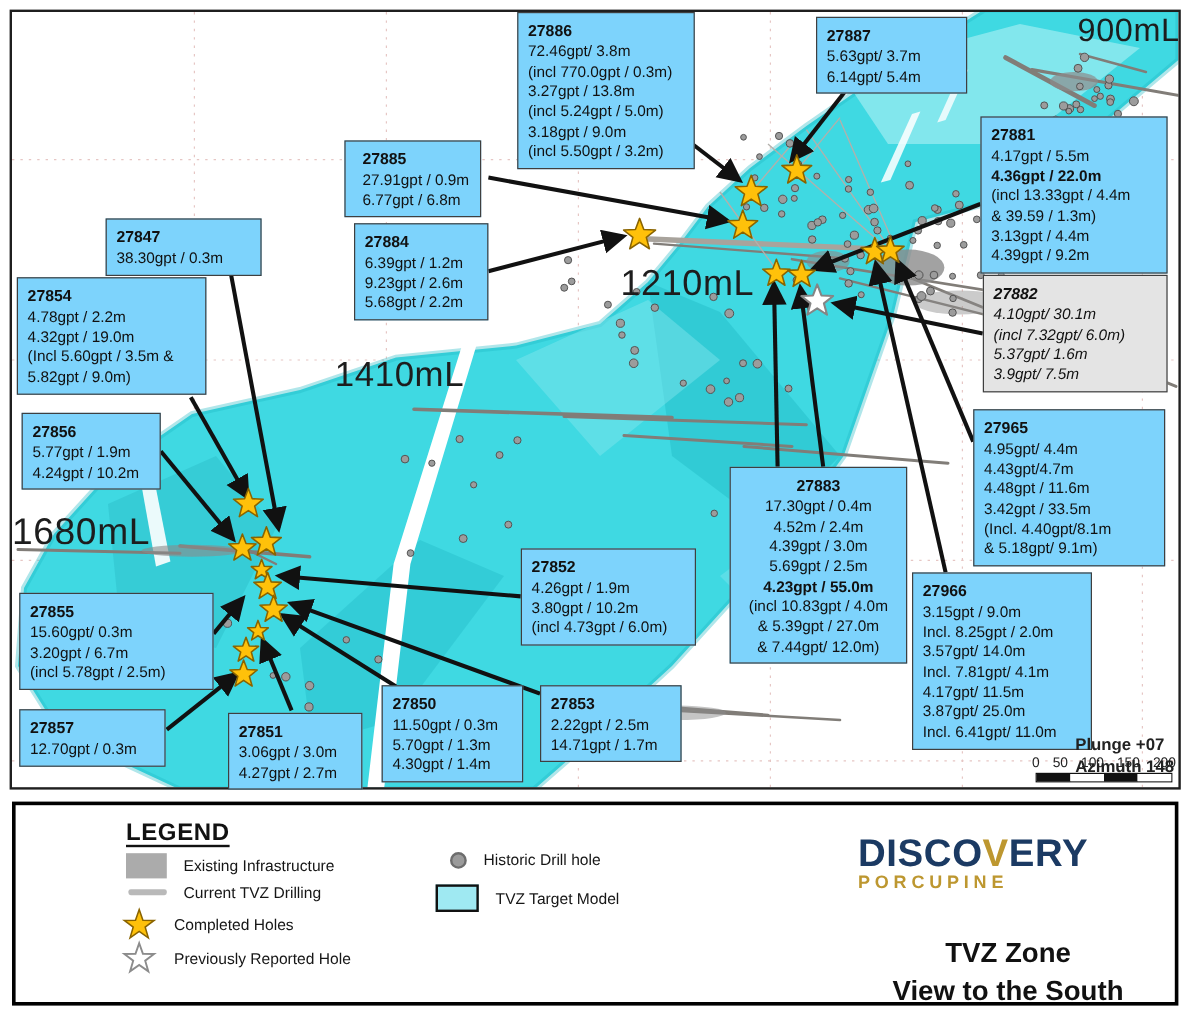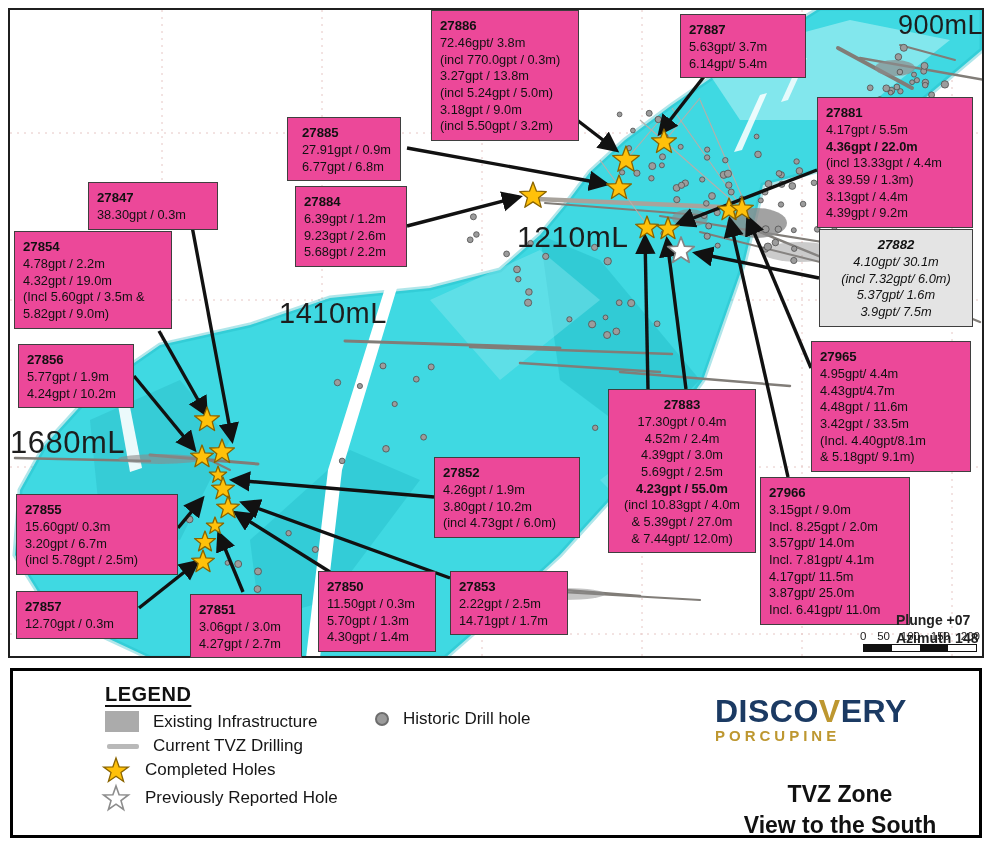--- a/index.html
+++ b/index.html
@@ -3,41 +3,41 @@
 <meta charset="utf-8">
 <style>
   html,body{margin:0;padding:0;background:#ffffff;}
   .stage{position:relative;width:992px;height:843px;background:#ffffff;
          font-family:"Liberation Sans", sans-serif;overflow:hidden;}
   
   #map-border{position:absolute;left:8px;top:8px;width:976px;height:650px;
       border:2.5px solid #1f1f1f;box-sizing:border-box;background:transparent;z-index:4;pointer-events:none;}
   #map-svg{position:absolute;left:0;top:0;z-index:1;}
   .level-label{position:absolute;color:#1d1d1d;z-index:2;letter-spacing:0.5px;white-space:nowrap;}
-  .hole-box{position:absolute;background:#ec4899;border:1.7px solid #3f3f3f;box-sizing:border-box;
+  .hole-box{position:absolute;background:#7dd3fc;border:1.7px solid #3f3f3f;box-sizing:border-box;
       padding:6px 8px 5px 8px;font-size:12.8px;line-height:1.3;color:#111;z-index:5;white-space:nowrap;}
   .hole-box .hb-id{font-weight:700;font-size:13.2px;margin-bottom:1px;}
   .hb-line.bold{font-weight:700;}
-  .hole-box.gray{background:#e4e4e4;font-style:italic;text-align:center;}
+  .hole-box.gray{background:#e4e4e4;font-style:italic;}
   
   #orientation{position:absolute;left:896px;top:612px;width:84px;text-align:left;
       font-size:14px;color:#222;line-height:1.25;z-index:5;font-weight:bold;}
   #scale-bar{position:absolute;left:860px;top:630px;width:120px;z-index:5;}
   #scale-ticks{display:flex;justify-content:space-between;font-size:11.5px;color:#222;padding:0 0 2px 0;}
   #scale-seg{display:flex;height:6px;border:1px solid #111;width:112px;margin-left:3px;}
   #scale-seg div{flex:1;}
   #scale-seg div:nth-child(odd){background:#111;}
   #scale-seg div:nth-child(even){background:#fff;}
   
   #footer{position:absolute;left:10px;top:668px;width:972px;height:170px;
       border:3px solid #000000;box-sizing:border-box;background:#fff;z-index:6;}
   #legend-heading{position:absolute;left:92px;top:12px;font-size:20px;font-weight:700;color:#111;
       text-decoration:underline;text-underline-offset:4px;letter-spacing:0.5px;}
   .lg-item{position:absolute;display:flex;align-items:center;}
-  .lg-label{font-size:17px;color:#161616;margin-left:14px;white-space:nowrap;}
+  .lg-label{font-size:13px;color:#161616;margin-left:14px;white-space:nowrap;}
   .sw-rect{width:34px;height:21px;background:#ababab;}
   .sw-line{width:32px;height:5px;background:#b9b9b9;border-radius:2px;}
   .sw-dot{width:10px;height:10px;border-radius:50%;background:#9b9b9b;border:2px solid #6d6d6d;}
   .sw-cyan{width:36px;height:23px;background:#9fe9f2;border:2.5px solid #111;box-sizing:border-box;}
   .sw-star{width:30px;height:30px;}
   #brand{position:absolute;right:14px;top:22px;width:250px;}
   #brand-top{font-size:32px;font-weight:700;letter-spacing:0.5px;color:#1b3a63;white-space:nowrap;}
   #brand-top .gold{color:#bd9730;}
   #brand-sub{font-size:15px;font-weight:700;letter-spacing:4px;color:#bd9730;margin-top:-3px;}
   #zone-title{position:absolute;right:14px;top:108px;width:250px;text-align:center;
@@ -472,20 +472,24 @@
     <div class="lg-item" style="left:88px;top:112px;">
       <svg class="sw-star" viewBox="0 0 30 30">
         <polygon points="15,3 18.1,11.8 27.4,12 20,17.6 22.6,26.5 15,21.2 7.4,26.5 10,17.6 2.6,12 11.9,11.8" fill="#ffffff" stroke="#8c8c8c" stroke-width="1.6"></polygon>
       </svg>
       <span class="lg-label">Previously Reported Hole</span>
     </div>
     <div class="lg-item" style="left:362px;top:38px;">
       <span class="sw-dot"></span>
       <span class="lg-label">Historic Drill hole</span>
     </div>
+    <div class="lg-item" style="left:350px;top:66px;">
+      <span class="sw-cyan"></span>
+      <span class="lg-label">TVZ Target Model</span>
+    </div>
 
     <div id="brand">
       <div id="brand-top"><span>DISCO</span><span class="gold">V</span><span>ERY</span></div>
       <div id="brand-sub">PORCUPINE</div>
     </div>
     <div id="zone-title">
       <div>TVZ Zone</div>
       <div>View to the South</div>
     </div>
   </div>

